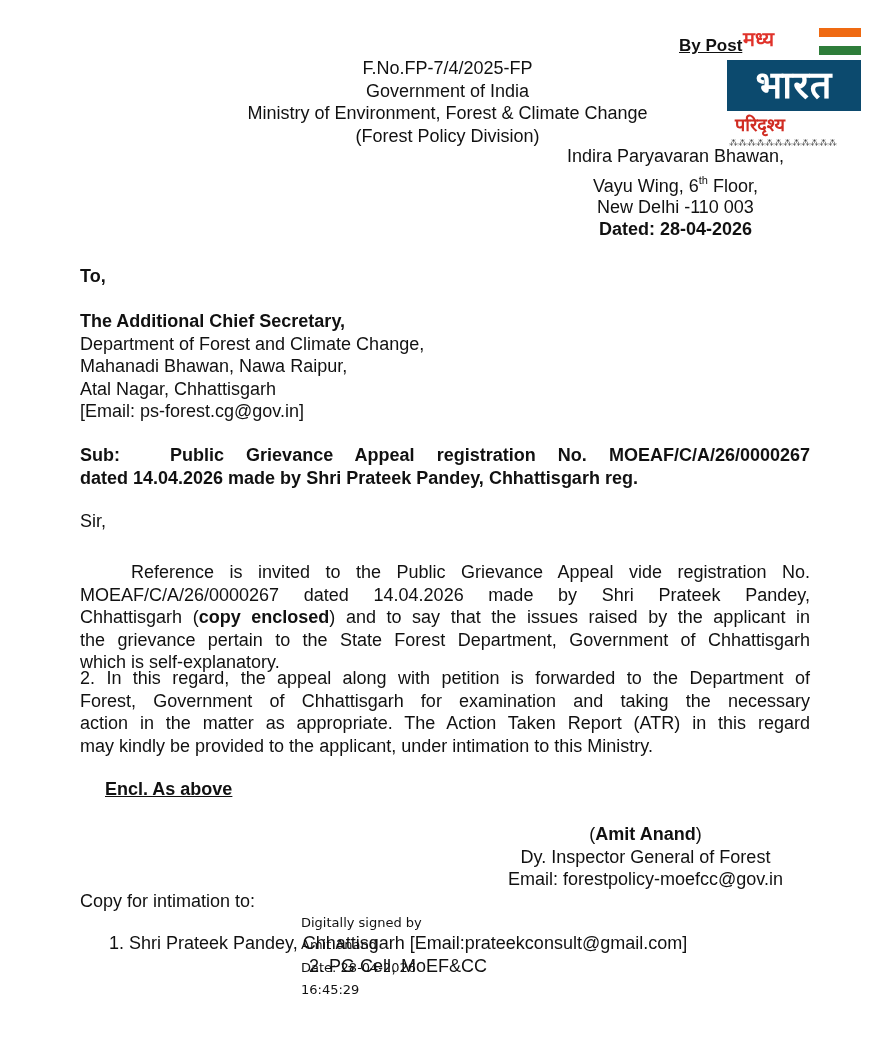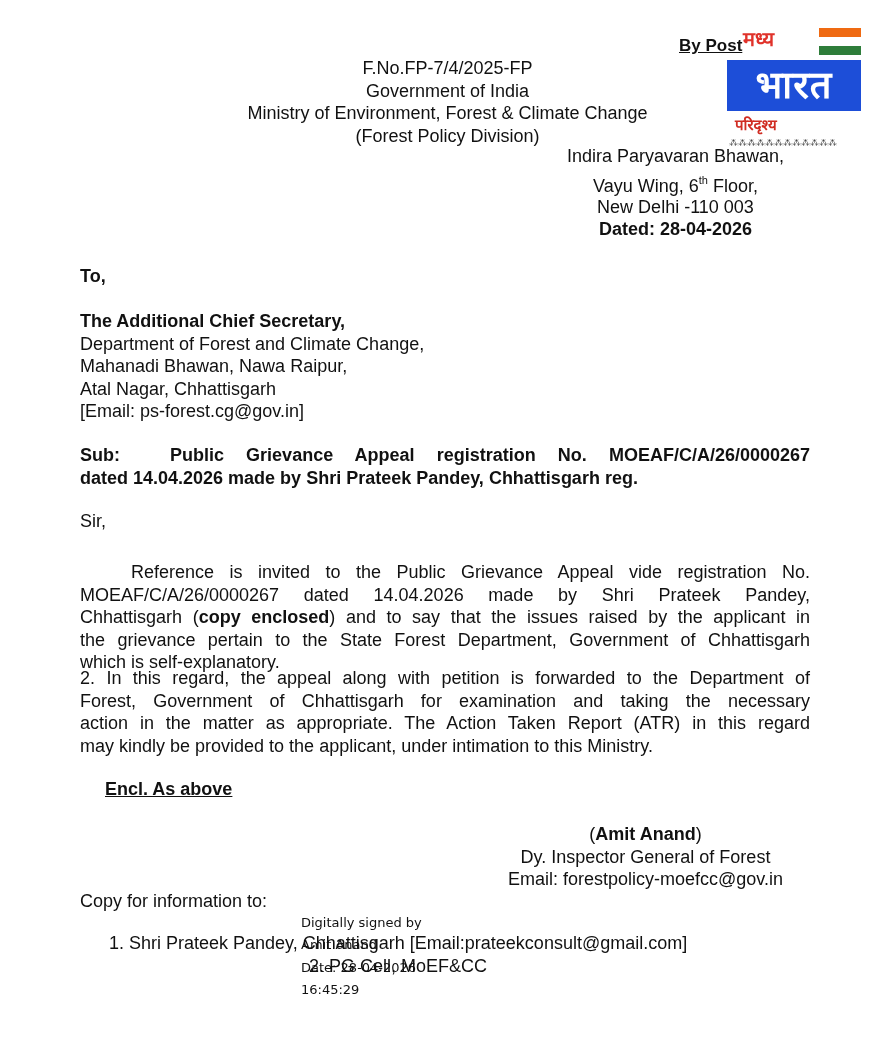--- a/index.html
+++ b/index.html
@@ -54,23 +54,23 @@
     }
     #digital-sig .line { line-height: 22.4px; }
 
     
     #logo { left: 727px; top: 24px; width: 134px; height: 128px; }
     #logo-top { position: absolute; left: 16px; top: -2px; font-family: "DejaVu Sans", sans-serif; font-weight: bold; font-size: 20px; color: #e0322a; line-height: 34px; }
     .flag-stripe { position: absolute; right: 0; width: 42px; height: 9px; }
     #stripe-saffron { top: 4px; background: #ef6a12; }
     #stripe-white { top: 13px; background: #ffffff; }
     #stripe-green { top: 22px; background: #2e7d3a; }
-    #logo-band { position: absolute; left: 0; top: 36px; width: 134px; height: 51px; background: #1d4ed8; }
+    #logo-band { position: absolute; left: 0; top: 36px; width: 134px; height: 51px; background: #0c4a6e; }
     #logo-band-text { position: absolute; left: 0; width: 134px; top: 1px; text-align: center; font-family: "DejaVu Sans", sans-serif; font-weight: bold; font-size: 38px; color: #ffffff; line-height: 48px; letter-spacing: 1px; }
-    #logo-sub { position: absolute; left: 8px; top: 91px; font-family: "DejaVu Sans", sans-serif; font-weight: bold; font-size: 15px; color: #d02c22; line-height: 20px; }
+    #logo-sub { position: absolute; left: 8px; top: 91px; font-family: "DejaVu Sans", sans-serif; font-weight: bold; font-size: 18px; color: #d02c22; line-height: 20px; }
     #logo-figures { position: absolute; left: 2px; top: 113px; font-size: 9px; color: #333333; letter-spacing: 0px; white-space: nowrap; line-height: 12px; font-family: "DejaVu Sans", sans-serif; }
   </style>
 </head>
 <body>
 
 <div id="by-post" class="abs line">By Post</div>
 
 <div id="logo" class="abs">
   <div id="logo-top">मध्य</div>
   <div id="stripe-saffron" class="flag-stripe"></div>
@@ -133,21 +133,21 @@
 </div>
 
 <div id="encl" class="abs line">Encl. As above</div>
 
 <div id="signature" class="abs right">
   <div class="line"><span>(</span><span class="b">Amit Anand</span><span>)</span></div>
   <div class="line">Dy. Inspector General of Forest</div>
   <div class="line">Email: forestpolicy-moefcc@gov.in</div>
 </div>
 
-<div id="copy-label" class="abs line">Copy for information to:</div>
+<div id="copy-label" class="abs line">Copy for intimation to:</div>
 <div id="copy-list" class="abs">
   <div class="line"><span class="num">1.</span><span>Shri Prateek Pandey, Chhattisgarh [Email:prateekconsult@gmail.com]</span></div>
   <div class="line"><span class="num">2.</span><span>PG Cell, MoEF&amp;CC</span></div>
 </div>
 
 <div id="digital-sig" class="abs">
   <div class="line">Digitally signed by</div>
   <div class="line">Amit Anand</div>
   <div class="line">Date: 28-04-2026</div>
   <div class="line">16:45:29</div>

